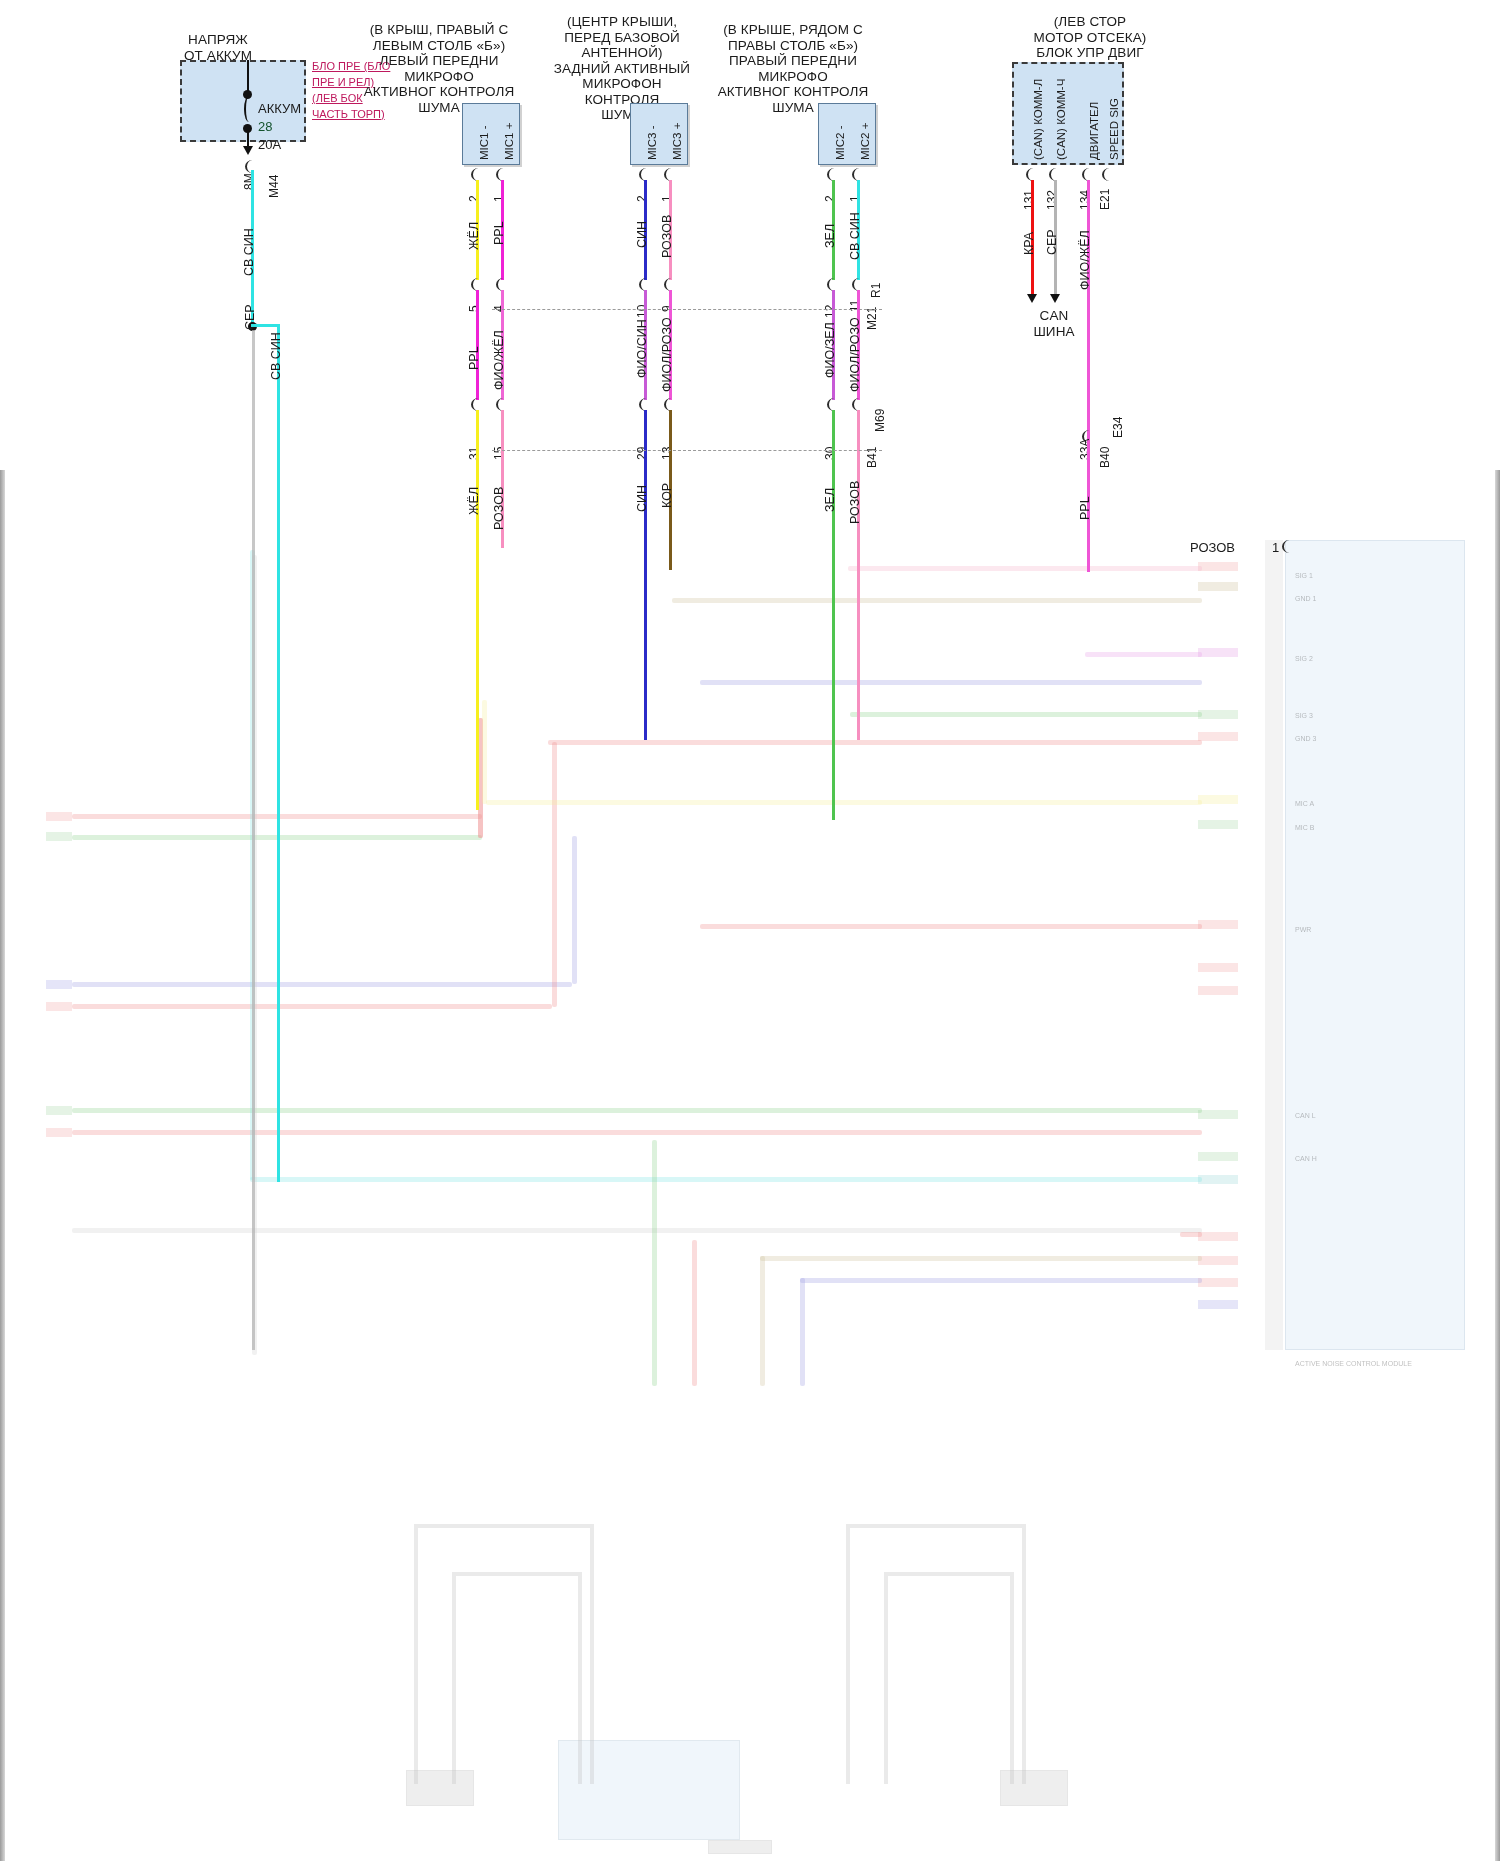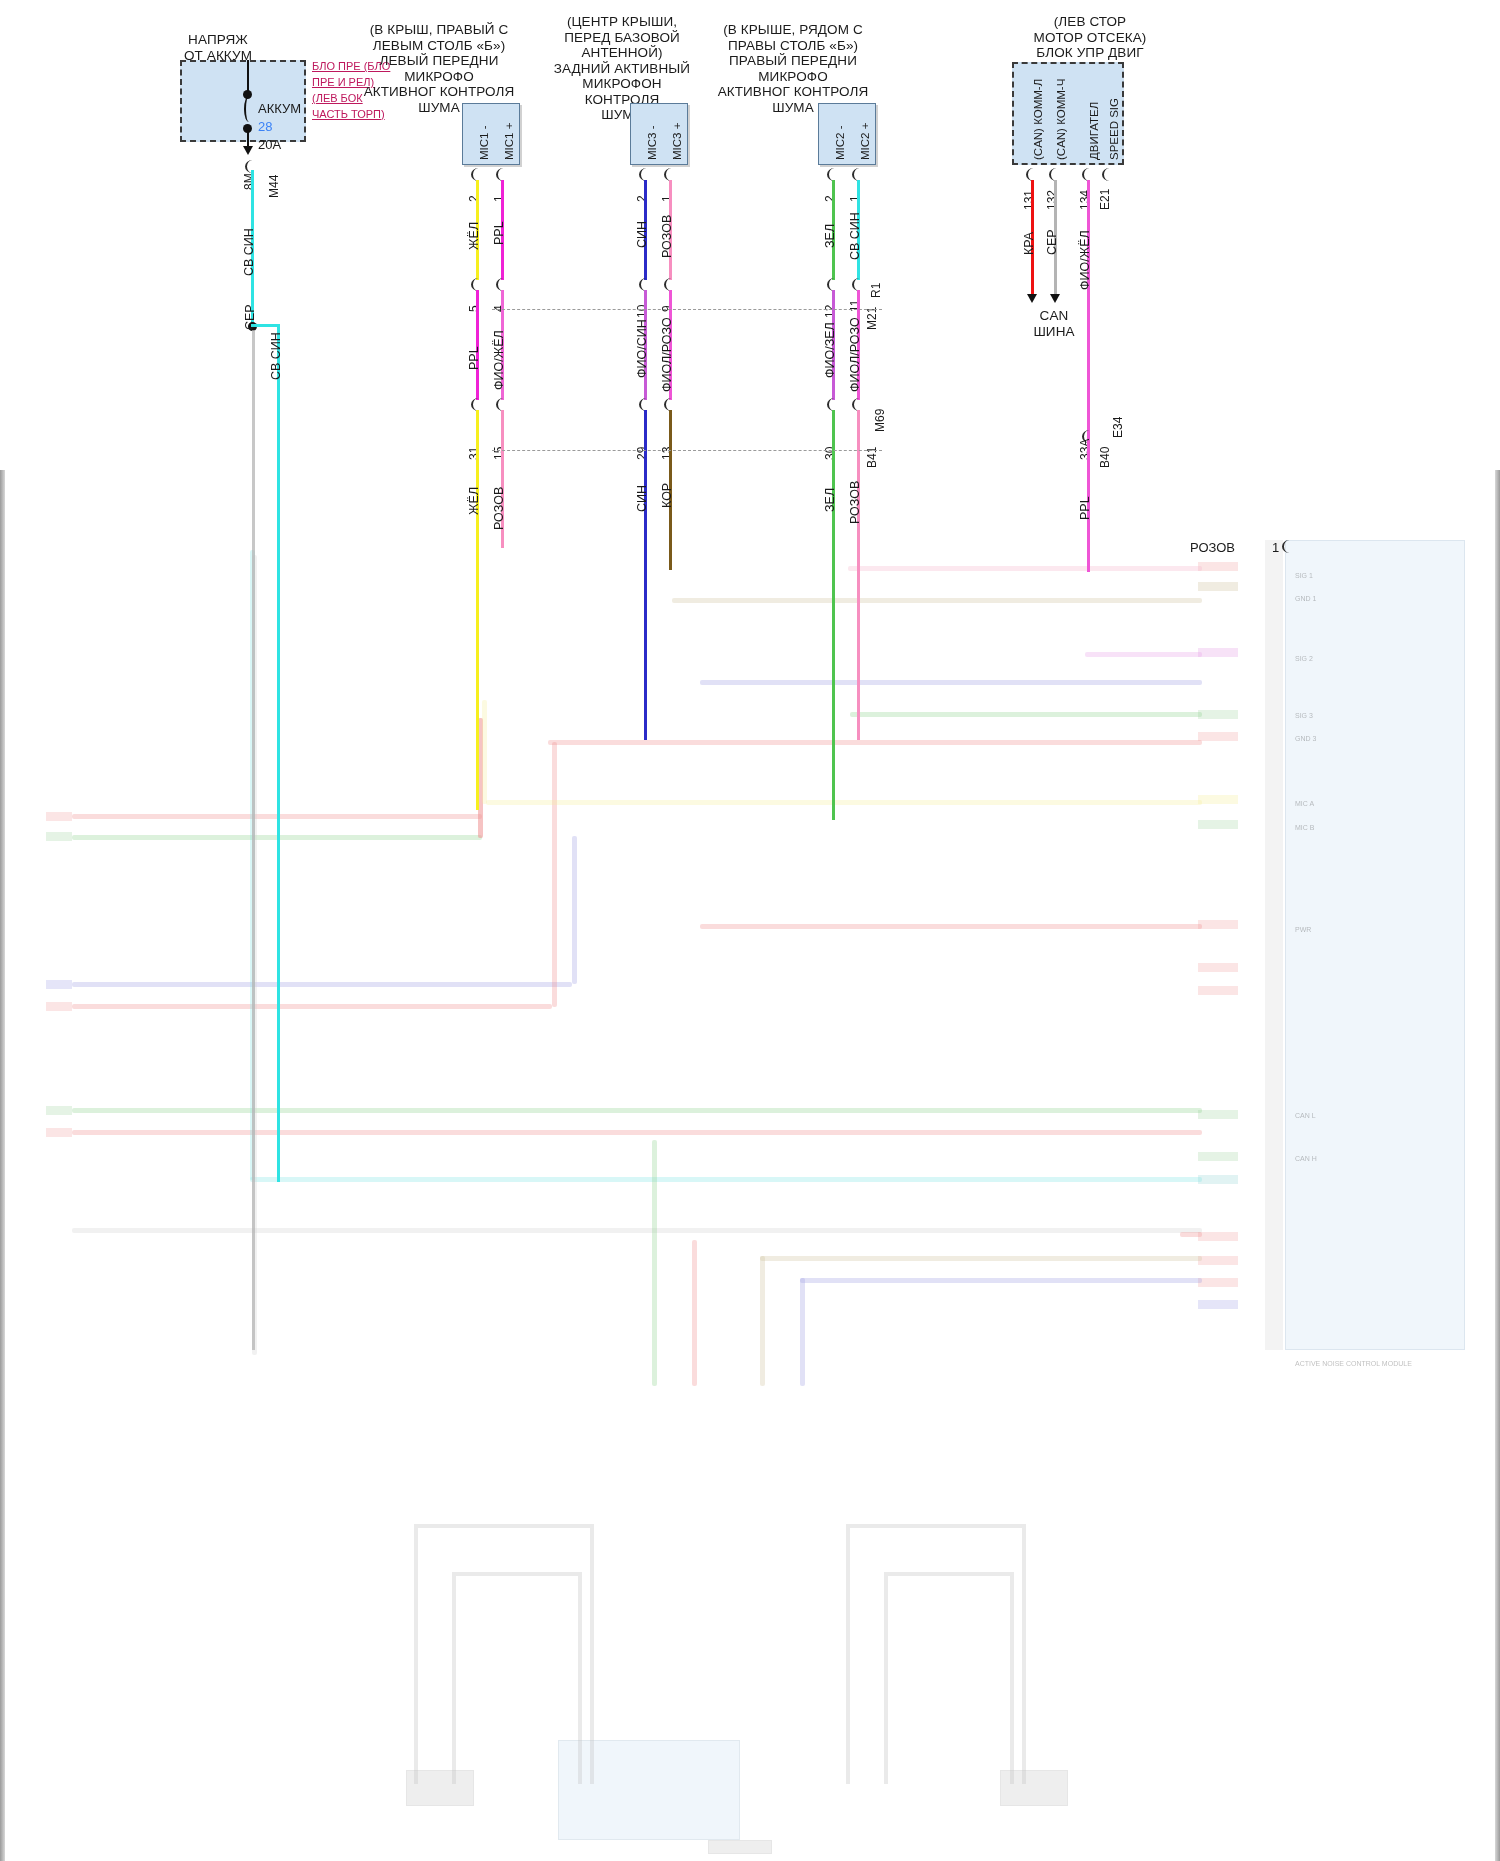--- a/index.html
+++ b/index.html
@@ -268,21 +268,21 @@
   <div class="modbox" style="left:180px; top:60px; width:126px; height:82px;"></div>
 
   <div class="vline" style="left:247px; top:60px; height:32px;"></div>
   <div class="dot" style="left:243px; top:90px;"></div>
   <div class="fuse-squiggle" style="left:244px; top:96px;"></div>
   <div class="dot" style="left:243px; top:124px;"></div>
   <div class="vline" style="left:247px; top:130px; height:18px;"></div>
   <div class="arrowdown" style="left:243px; top:146px;"></div>
 
   <div style="position:absolute; left:258px; top:101px; font-size:13px; color:#1b1b1b;">АККУМ</div>
-  <div style="position:absolute; left:258px; top:119px; font-size:13px; color:#3b82f6;">28</div>
+  <div style="position:absolute; left:258px; top:119px; font-size:13px; color:#14532d;">28</div>
   <div style="position:absolute; left:258px; top:137px; font-size:13px; color:#1b1b1b;">20A</div>
 
   <div class="side-note" style="left:312px; top:58px; width:160px;">БЛО ПРЕ (БЛО
 ПРЕ И РЕЛ)
 (ЛЕВ БОК
 ЧАСТЬ ТОРП)</div>
 
   <div class="conn" style="left:245px; top:160px;"></div>
   <div class="vt pin" style="left:243px; top:190px;">8M</div>
   <div class="vt pin" style="left:268px; top:198px;">M44</div>

